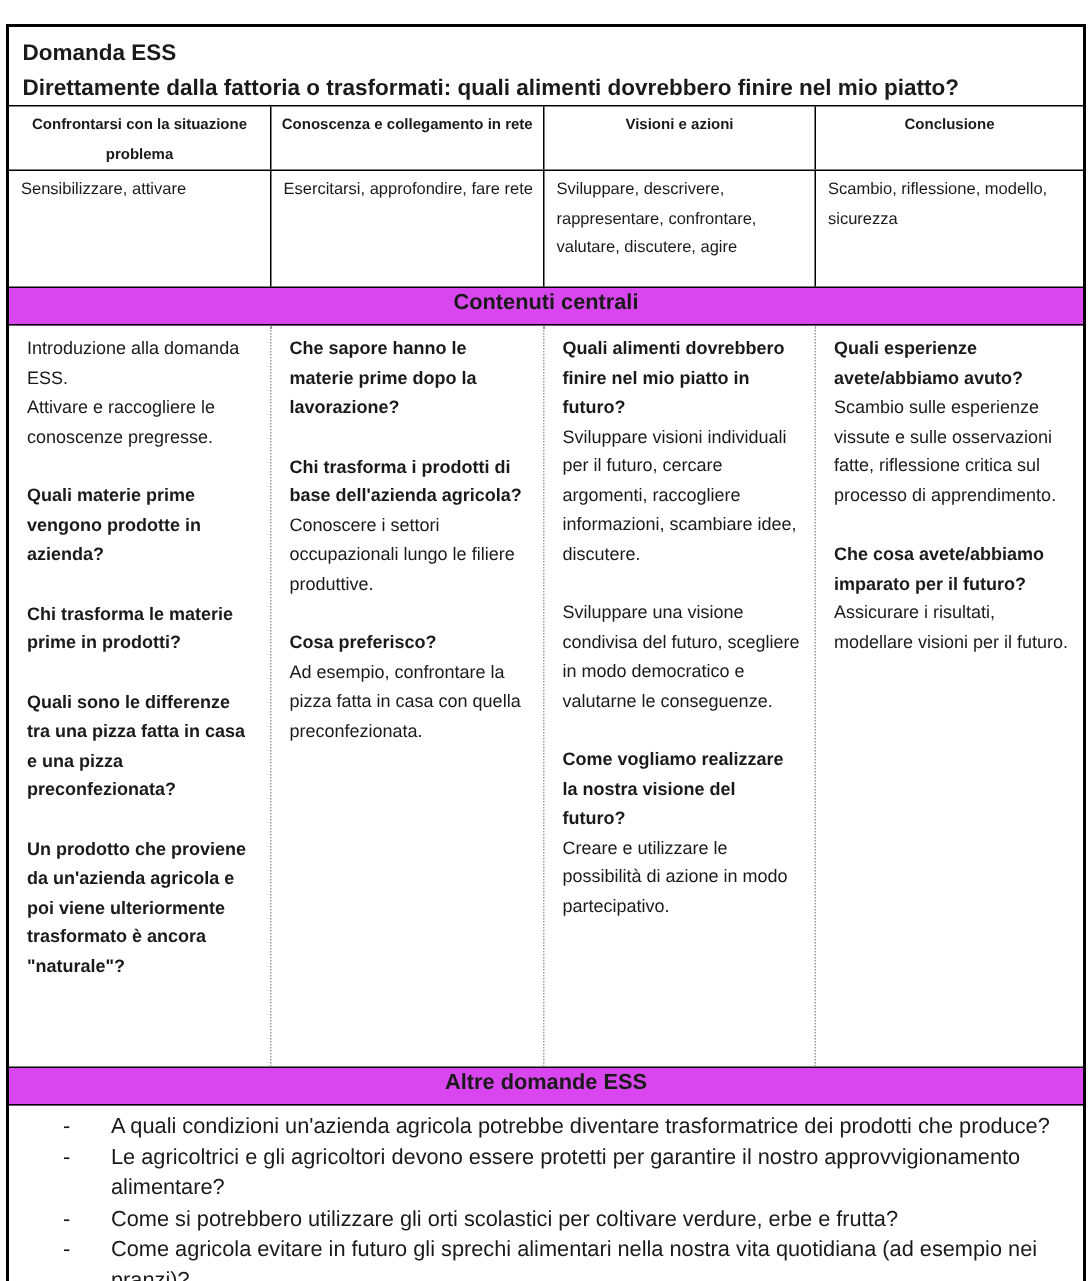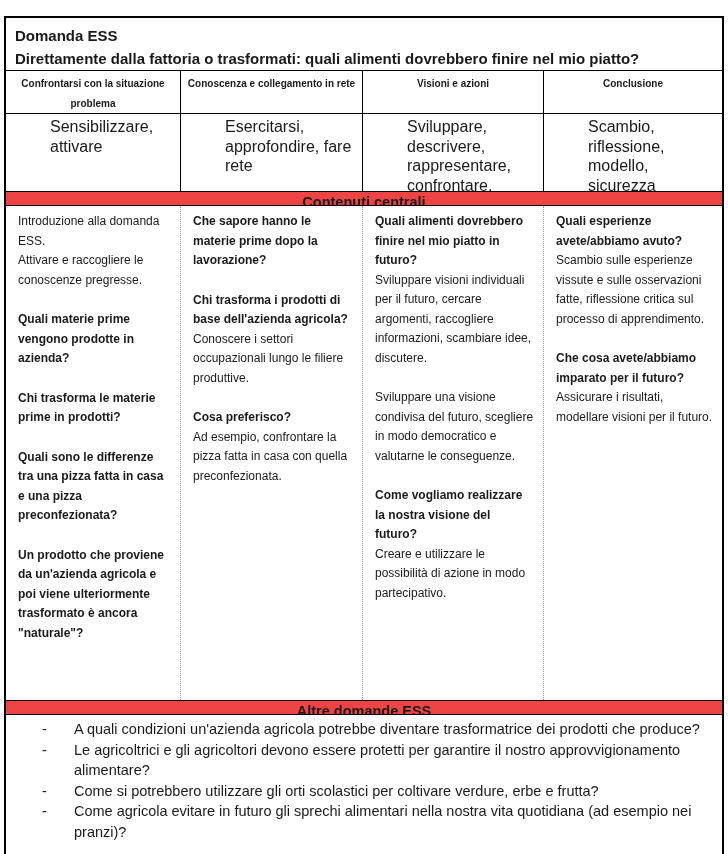--- a/index.html
+++ b/index.html
@@ -44,30 +44,29 @@
     font-size: 10px;
     line-height: 20px;
     padding: 3px 6px 0 6px;
   }
   .verbs-row {
     height: 78px;
     border-bottom: 1px solid #000;
   }
   .verbs-row .cell {
     border-right: 1px solid #000;
-    font-size: 16px;
+    font-size: 11px;
     line-height: 19.5px;
     padding: 3px 4px 0 8px;
-    margin-left: 36px;
   }
   .grid .cell:last-child { border-right: none; }
   
   .band {
-    height: 14px;
-    background: #ef4444;
+    height: 25px;
+    background: #d946ef;
     border-bottom: 1px solid #000;
     text-align: center;
     font-weight: bold;
     font-size: 14.5px;
     line-height: 21px;
     overflow: hidden;
   }
   
   .content-row {
     height: 495px;

